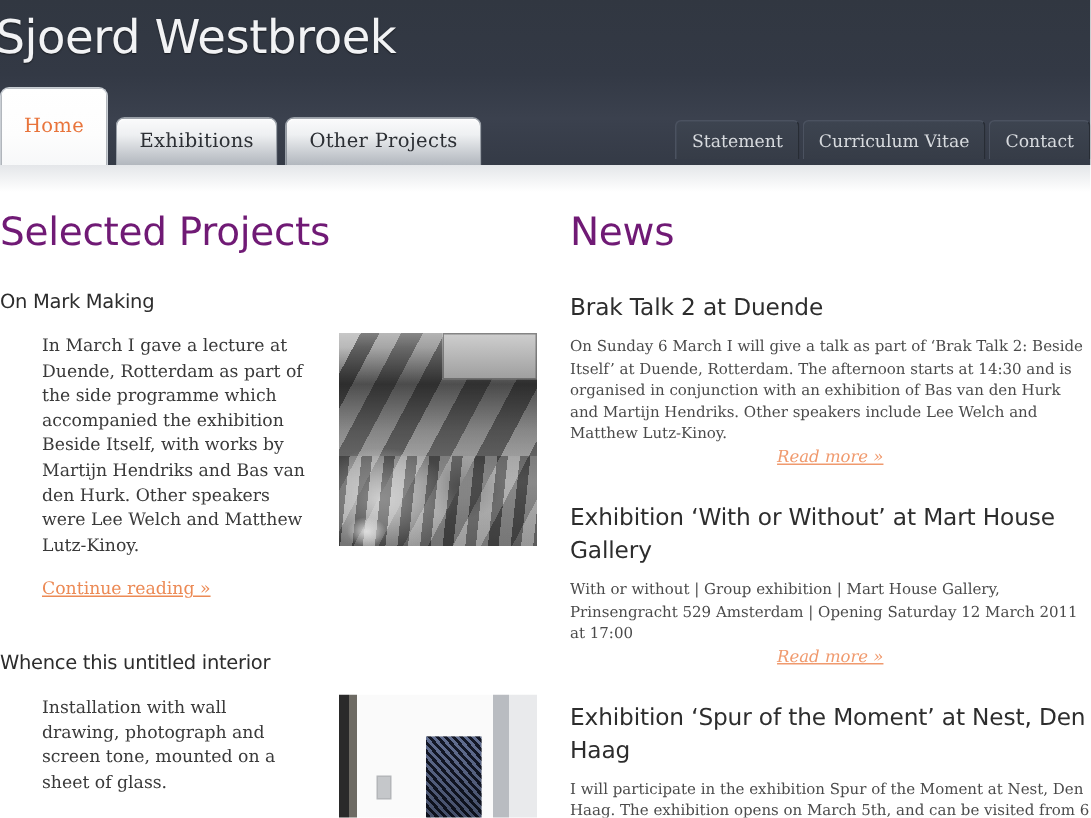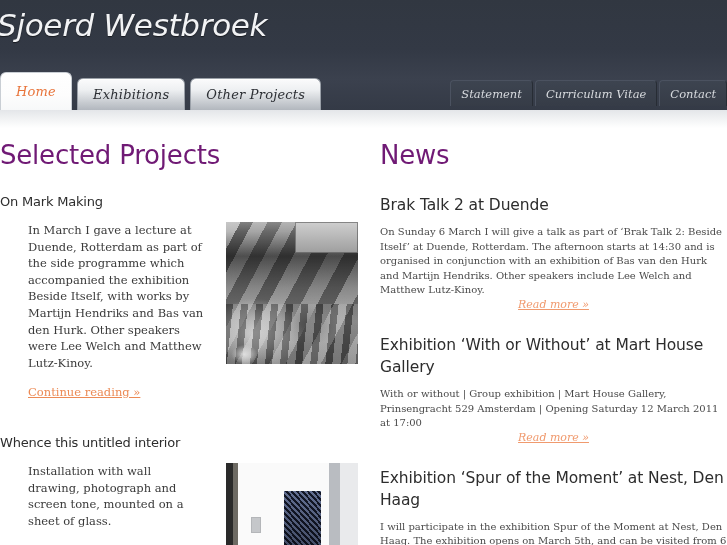--- a/index.html
+++ b/index.html
@@ -11,21 +11,20 @@
     background: #ffffff;
     font-family: "DejaVu Sans", sans-serif;
   }
 
   
   #site-header {
     position: relative;
     width: 727px;
     height: 110px;
     background: linear-gradient(to bottom, #313741 0%, #333945 45%, #3b414e 72%, #343a46 100%);
-    font-style: italic;
   }
 
   #site-title {
     position: absolute;
     left: -3px;
     top: 7px;
     font-family: "DejaVu Sans", sans-serif;
     font-weight: 400;
     font-size: 31px;
     letter-spacing: -0.3px;
@@ -60,21 +59,21 @@
     background: linear-gradient(to bottom, #fbfbfc 0%, #eef0f2 35%, #c8ccd1 75%, #b2b7be 100%);
     color: #2c2f34;
     box-shadow: inset 0 1px 0 rgba(255,255,255,0.85);
     white-space: nowrap;
   }
 
   .tab.is-active {
     background: linear-gradient(to bottom, #ffffff 0%, #fdfdfd 60%, #f7f8f9 100%);
     border-color: #c9ced4;
     color: #e8743b;
-    height: 38px;
+    height: 52px;
     align-items: center;
   }
 
   
   #secondary-nav {
     position: absolute;
     right: 0;
     bottom: 0;
     display: flex;
     align-items: flex-start;

